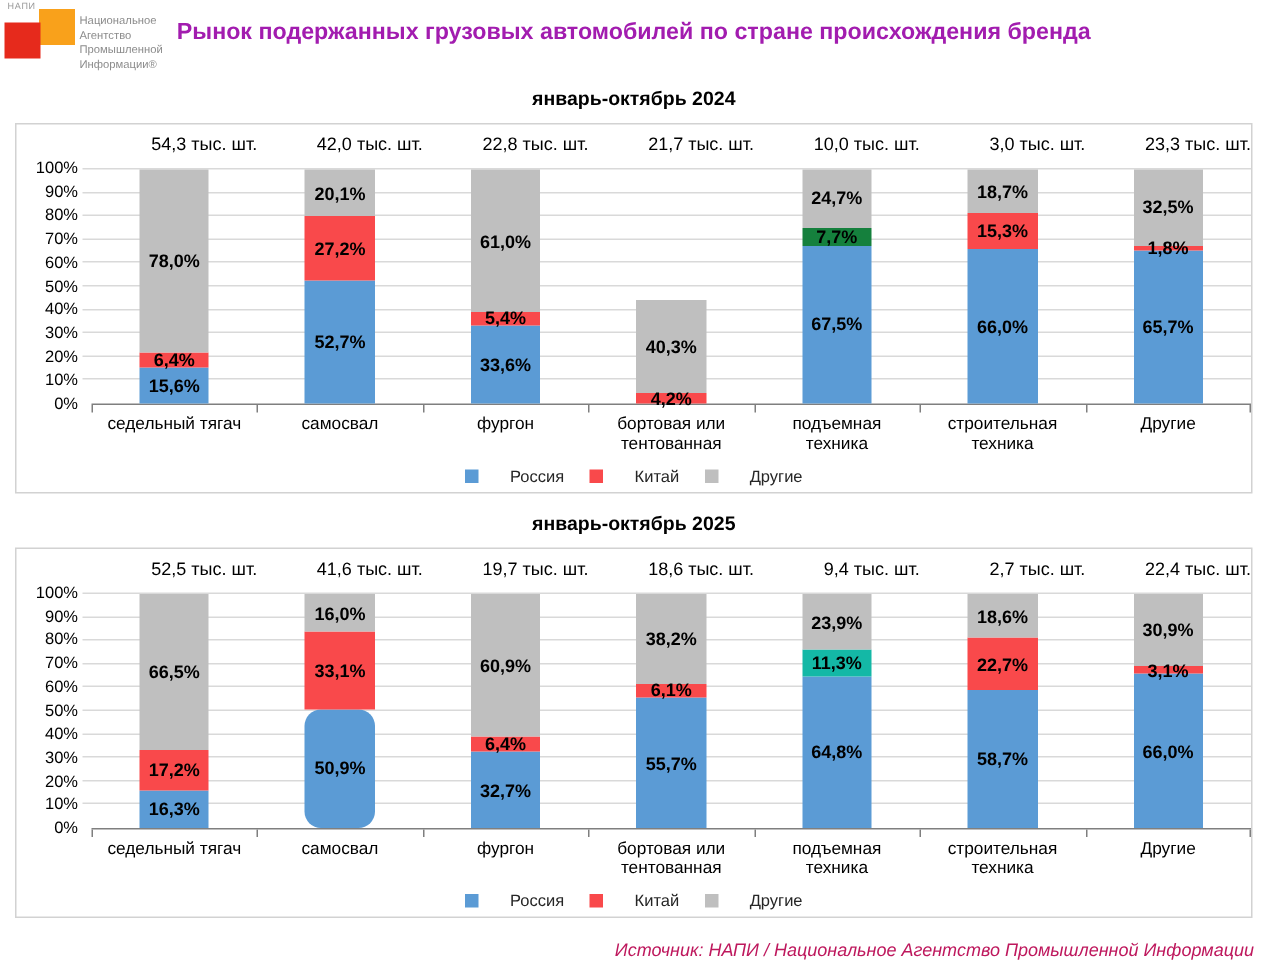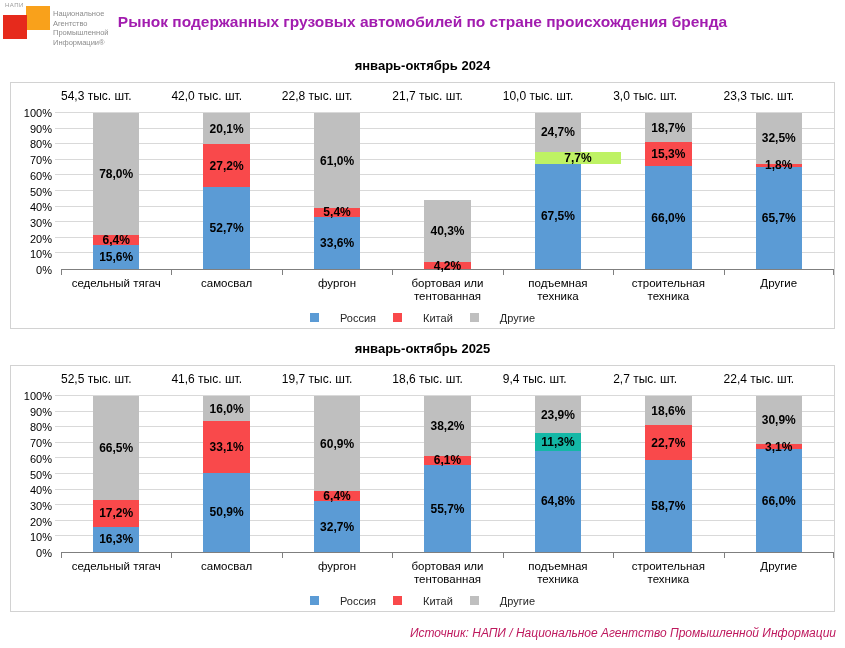--- a/index.html
+++ b/index.html
@@ -20,21 +20,21 @@
   .chart{position:absolute;left:10px;width:825px;}
   #chart0{top:58px;}
   #chart1{top:341px;}
   .chart-subtitle{margin:0 0 9px 0;text-align:center;font-size:13px;font-weight:bold;color:#000;}
 
   
   .chart-box{border:1px solid #D2D2D2;background:#fff;display:grid;
              grid-template-columns:50px repeat(7,1fr);
              grid-template-rows:27px 157px 37px 21px;padding-top:3px;}
   .totals-row{grid-column:2/9;grid-row:1;display:grid;grid-template-columns:repeat(7,1fr);align-items:start;}
-  .total-cell{text-align:left;font-size:12px;padding-top:3px;white-space:nowrap;}
+  .total-cell{text-align:right;font-size:12px;padding-top:3px;white-space:nowrap;}
 
   .y-axis{grid-column:1;grid-row:2;position:relative;font-size:11px;color:#000;}
   .y-tick{position:absolute;right:9px;transform:translateY(50%);line-height:11px;white-space:nowrap;}
 
   .plot-area{grid-column:2/9;grid-row:2;position:relative;border-bottom:1px solid #7F7F7F;}
   .gridline{position:absolute;left:-6px;right:0;height:1px;background:#D9D9D9;}
   .bars-row{position:absolute;left:0;right:0;top:0;bottom:0;display:flex;}
   .bar-slot{flex:1;position:relative;display:flex;align-items:flex-end;justify-content:center;}
   .bar{width:42%;height:100%;display:flex;flex-direction:column-reverse;position:relative;z-index:1;}
   .seg{position:relative;width:100%;}
@@ -157,21 +157,21 @@
                 <div class="seg" style="height: 40.3%; background: rgb(191, 191, 191);">
                   <span class="seg-label">40,3%</span>
                 </div>
               </div>
             </div>
             <div class="bar-slot">
               <div class="bar">
                 <div class="seg" style="height: 67.5%; background: rgb(91, 155, 213);">
                   <span class="seg-label">67,5%</span>
                 </div>
-                <div class="seg" style="height: 7.7%; background: #bef264; padding-left: 40px;">
+                <div class="seg" style="height: 7.7%; background: #15803d;">
                   <span class="seg-label">7,7%</span>
                 </div>
                 <div class="seg" style="height: 24.7%; background: rgb(191, 191, 191);">
                   <span class="seg-label">24,7%</span>
                 </div>
               </div>
             </div>
             <div class="bar-slot">
               <div class="bar">
                 <div class="seg" style="height: 66%; background: rgb(91, 155, 213);">
@@ -271,21 +271,21 @@
                 <div class="seg" style="height: 17.2%; background: rgb(249, 73, 75);">
                   <span class="seg-label">17,2%</span>
                 </div>
                 <div class="seg" style="height: 66.5%; background: rgb(191, 191, 191);">
                   <span class="seg-label">66,5%</span>
                 </div>
               </div>
             </div>
             <div class="bar-slot">
               <div class="bar">
-                <div class="seg" style="height: 50.9%; background: rgb(91, 155, 213);">
+                <div class="seg" style="height: 50.9%; background: rgb(91, 155, 213); border-radius: 11px;">
                   <span class="seg-label">50,9%</span>
                 </div>
                 <div class="seg" style="height: 33.1%; background: rgb(249, 73, 75);">
                   <span class="seg-label">33,1%</span>
                 </div>
                 <div class="seg" style="height: 16%; background: rgb(191, 191, 191);">
                   <span class="seg-label">16,0%</span>
                 </div>
               </div>
             </div>

